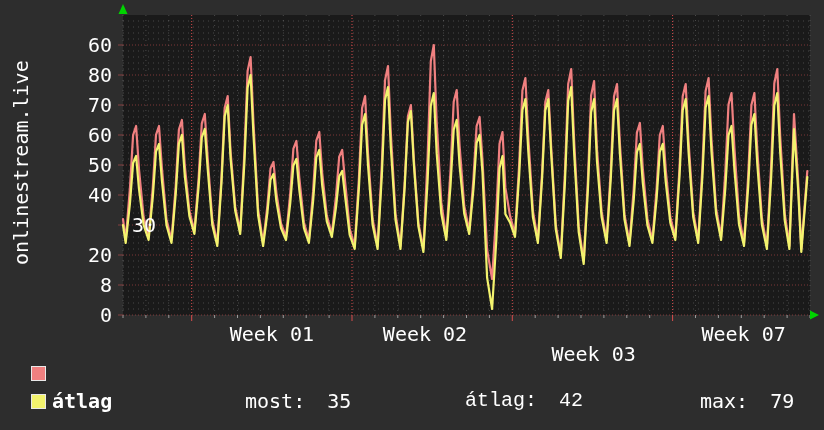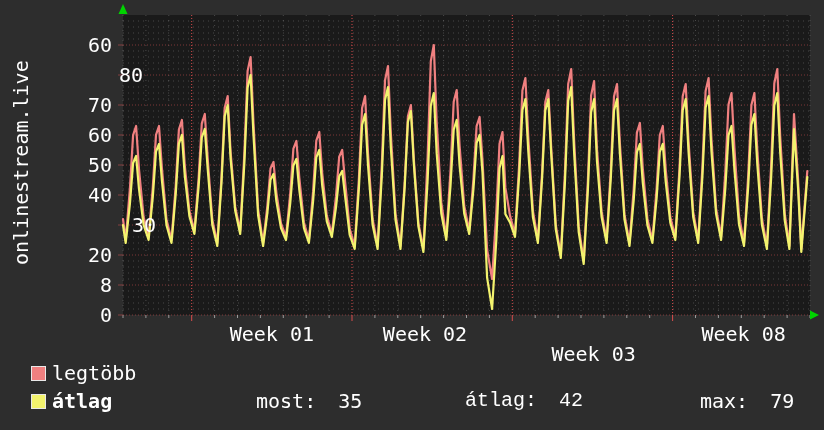--- a/index.html
+++ b/index.html
@@ -24,21 +24,21 @@
     font-size:20px;line-height:24px;white-space:nowrap;
   }
   .swatch{position:absolute;width:13px;height:13px;border:1px solid #e9e9e9;}
   #sw-legtobb{left:31px;top:366px;}
   #sw-atlag{left:31px;top:394px;}
   .llabel{position:absolute;font-size:20px;line-height:24px;white-space:nowrap;}
   #ll-legtobb{left:52px;top:361px;}
   #ll-atlag{left:52px;top:389px;font-weight:bold;}
   .stat{position:absolute;top:389px;font-size:20px;line-height:24px;white-space:nowrap;}
   .stat .sval{margin-left:22px;}
-  #stat-most{left:256px;}
+  #stat-most{left:245px;}
   #stat-atlag{left:465px;font-family:Liberation Mono, monospace;}
   #stat-max{left:700px;}
 </style>
 </head>
 <body>
 
 <div id="stage">
   <svg id="plot" width="824" height="348">
       <rect x="123" y="15" width="687" height="300" fill="#1a1a1a"></rect>
       <g>
@@ -185,32 +185,31 @@
 
   <div id="ylabels">
       <div class="ylab" style="top: 303px;">0</div>
       <div class="ylab" style="top: 273px;">8</div>
       <div class="ylab" style="top: 243px;">20</div>
       <div class="ylab" style="top: 213px; margin-left: 44px;">30</div>
       <div class="ylab" style="top: 183px;">40</div>
       <div class="ylab" style="top: 153px;">50</div>
       <div class="ylab" style="top: 123px;">60</div>
       <div class="ylab" style="top: 93px;">70</div>
-      <div class="ylab" style="top: 63px; margin-left: 31px;">80</div>
+      <div class="ylab" style="top: 63px;">80</div>
       <div class="ylab" style="top: 33px;">60</div>
     </div>
   <div id="xlabels">
       <div class="xlab" style="left: 271.85px;">Week 01</div>
       <div class="xlab" style="left: 425px;">Week 02</div>
       <div class="xlab" style="left: 593.595px; margin-top: 20px;">Week 03</div>
-      <div class="xlab" style="left: 743.59px;">Week 08</div>
+      <div class="xlab" style="left: 743.59px;">Week 07</div>
     </div>
 
   <span class="swatch" id="sw-legtobb" style="background: rgb(240, 128, 128);"></span>
-  <span class="llabel" id="ll-legtobb">legtöbb</span>
 
   <span class="swatch" id="sw-atlag" style="background: rgb(243, 243, 110);"></span>
   <span class="llabel" id="ll-atlag">átlag</span>
 
   <div class="stat" id="stat-most">
     <span>most:</span><span class="sval">35</span>
   </div>
   <div class="stat" id="stat-atlag">
     <span>átlag:</span><span class="sval">42</span>
   </div>

